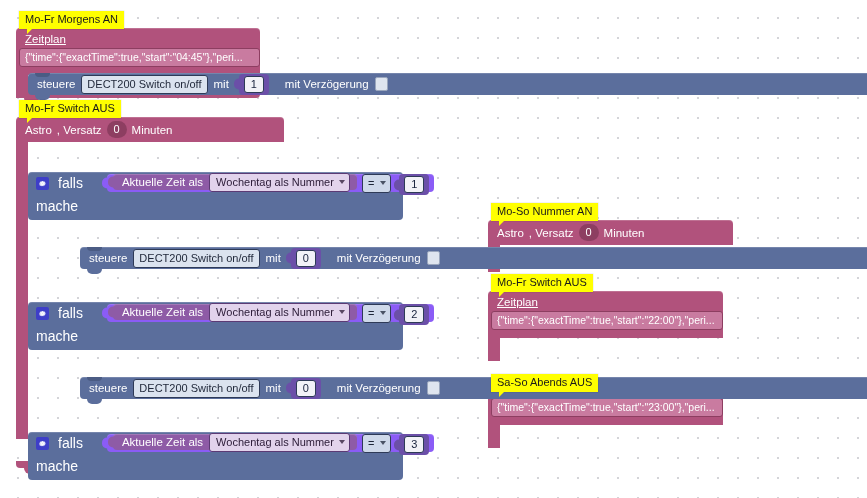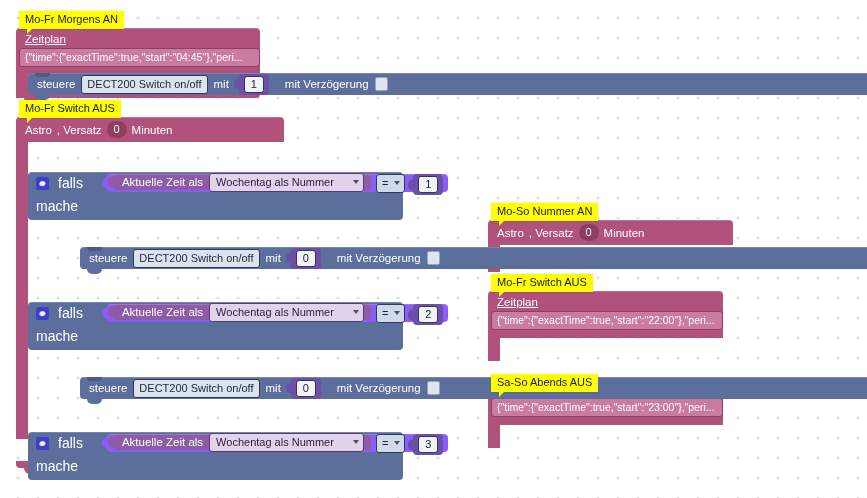--- a/index.html
+++ b/index.html
@@ -270,21 +270,21 @@
     border-radius: 3px;
     color: #1e2638;
     font-size: 11px;
     line-height: 14px;
     padding: 1px 4px 2px 5px;
     white-space: nowrap;
   }
   .field-dd-lilac {
     display: inline-flex;
     align-items: center;
-    gap: 19px;
+    gap: 5px;
     background: #e2d3ec;
     border: 1px solid #5b3a74;
     border-radius: 3px;
     color: #2a1a36;
     font-size: 11px;
     line-height: 14px;
     padding: 1px 4px 2px 6px;
     white-space: nowrap;
   }
   .field-white {

